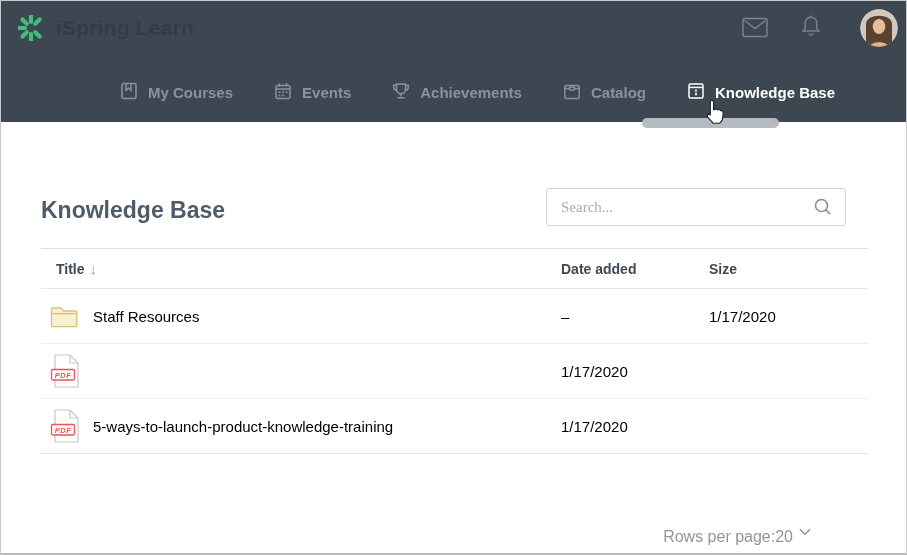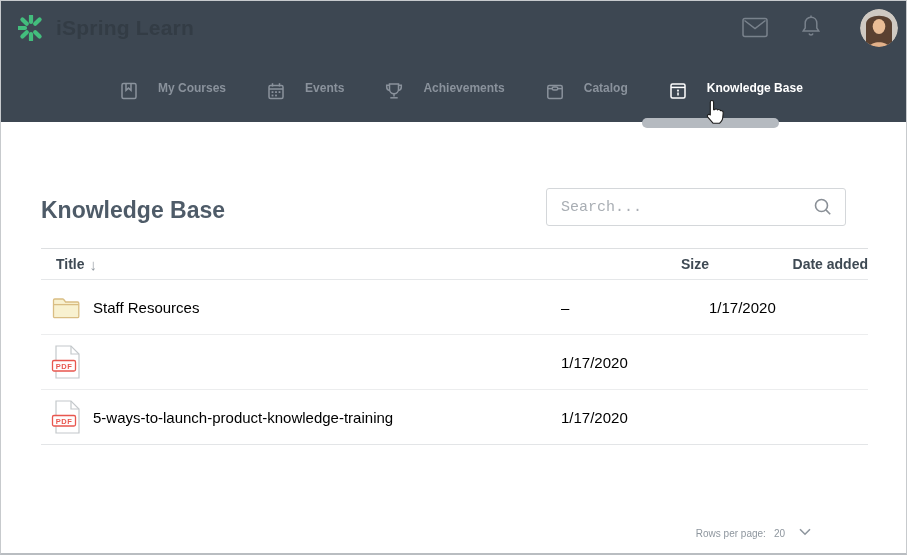--- a/index.html
+++ b/index.html
@@ -12,42 +12,42 @@
   .topbar { position:absolute; left:0; top:0; width:100%; height:121px; background:#3d4752; z-index:1; }
   .brand-row { display:flex; align-items:center; height:54px; padding-left:17px; }
   .logo-mark { width:26px; height:26px; }
   .logo-text { margin-left:12px; font-size:21px; font-weight:bold; color:#333c45; letter-spacing:.2px; }
   .top-icon { position:absolute; top:0; color:#79828c; }
   .icon-mail { left:741px; top:16px; }
   .icon-bell { left:799px; top:13px; }
   .avatar { position:absolute; left:859px; top:8px; width:38px; height:38px; border-radius:50%; overflow:hidden; }
   
   .nav { position:absolute; left:118px; top:72px; display:flex; gap:40px; align-items:center; height:36px; }
-  .nav-item { display:flex; align-items:flex-start; gap:19px; color:#8a929c; font-size:12px; font-weight:bold; cursor:pointer; white-space:nowrap; }
+  .nav-item { display:flex; align-items:flex-end; gap:9px; color:#8a929c; font-size:15px; font-weight:bold; cursor:pointer; white-space:nowrap; }
   .nav-item.active { color:#ffffff; }
   .nav-item svg { display:block; }
   .tab-indicator { position:absolute; left:641px; top:117px; width:137px; height:10px; border-radius:5px; background:#b5bac0; z-index:3; }
   
   .page-title { position:absolute; left:40px; top:196px; font-size:23px; color:#4e5b68; }
   .search-box { position:absolute; left:545px; top:187px; width:300px; height:38px; border:1px solid #d4d7da; border-radius:3px; background:#fff; display:flex; align-items:center; }
-  .search-box input { flex:1; border:none; outline:none; font-family:Liberation Mono, monospace; font-size:15px; color:#0f766e; padding:0 8px 0 14px; background:transparent; }
+  .search-box input { flex:1; border:none; outline:none; font-family:Liberation Serif, serif; font-size:15px; color:#0f766e; padding:0 8px 0 14px; background:transparent; }
   .search-box input::placeholder { color:#a9aeb4; }
   .search-box .mag { margin-right:12px; display:flex; }
   
   .table { position:absolute; left:40px; top:247px; width:827px; }
   .trow { display:grid; grid-template-columns:520px 148px auto; align-items:center; }
-  .thead { height:32px; border-top:1px solid #dddfe1; border-bottom:1px solid #e5e7e9; font-size:14px; font-weight:bold; color:#3e4953;text-align:right; }
+  .thead { height:41px; border-top:1px solid #dddfe1; border-bottom:1px solid #e5e7e9; font-size:14px; font-weight:bold; color:#3e4953; }
   .thead .cell-title { padding-left:15px; display:flex; align-items:center; gap:5px; }
   .sort-arrow { color:#949ba2; font-weight:normal; font-size:15px; }
   .drow { height:55px; border-bottom:1px solid #ecedee; font-size:15px; color:#000000; cursor:pointer; }
   .drow:last-of-type { border-bottom:1px solid #e3e5e7; }
   .cell-name { display:flex; align-items:center; padding-left:9px; }
-  .file-ic { width:32px; display:flex; justify-content:center; margin-right:11px; flex-shrink:0; }
-  
-  .table-footer { position:absolute; left:40px; top:527px; width:827px; text-align:right; padding-right:57px; font-size:10px; color:#8e969e; display:flex; justify-content:flex-end; gap:8px; }
+  .file-ic { width:32px; display:flex; margin-right:11px; flex-shrink:0;font-style:italic; }
+  
+  .table-footer { position:absolute; left:40px; top:527px; width:827px; text-align:right; padding-right:57px; font-size:16px; color:#8e969e; display:flex; justify-content:flex-end; gap:0; }
   .table-footer .chev { margin-left:6px; display:flex; cursor:pointer; }
   .cursor { position:absolute; left:701px; top:98px; z-index:9; }
 </style>
 </head>
 <body>
 
 <div class="screen">
 
   <div class="topbar">
     <div class="brand-row">
@@ -167,22 +167,22 @@
       </svg>
     </span>
   </div>
 
   <div class="table">
     <div class="trow thead">
       <div class="cell-title">
         <span>Title</span>
         <span class="sort-arrow">↓</span>
       </div>
+      <div>Date added</div>
       <div>Size</div>
-      <div>Date added</div>
     </div>
 
     <div class="trow drow">
       <div class="cell-name">
         <span class="file-ic">
           <svg width="28" height="24" viewBox="0 0 28 24">
             <path d="M1.5,21.5 V5.2 C1.5,4.5 2,4 2.7,4 h8 c0.4,0 0.8,0.2 1,0.5 L13.6,7 h12 c0.7,0 1.2,0.5 1.2,1.2 v13.3 c0,0.7-0.5,1.2-1.2,1.2 H2.7 C2,22.7 1.5,22.2 1.5,21.5 Z" fill="#f8f1d0" stroke="#d9bd83" stroke-width="1.3"></path>
             <line x1="1.5" y1="9.6" x2="26.8" y2="9.6" stroke="#d9bd83" stroke-width="1.3"></line>
           </svg>
         </span>

